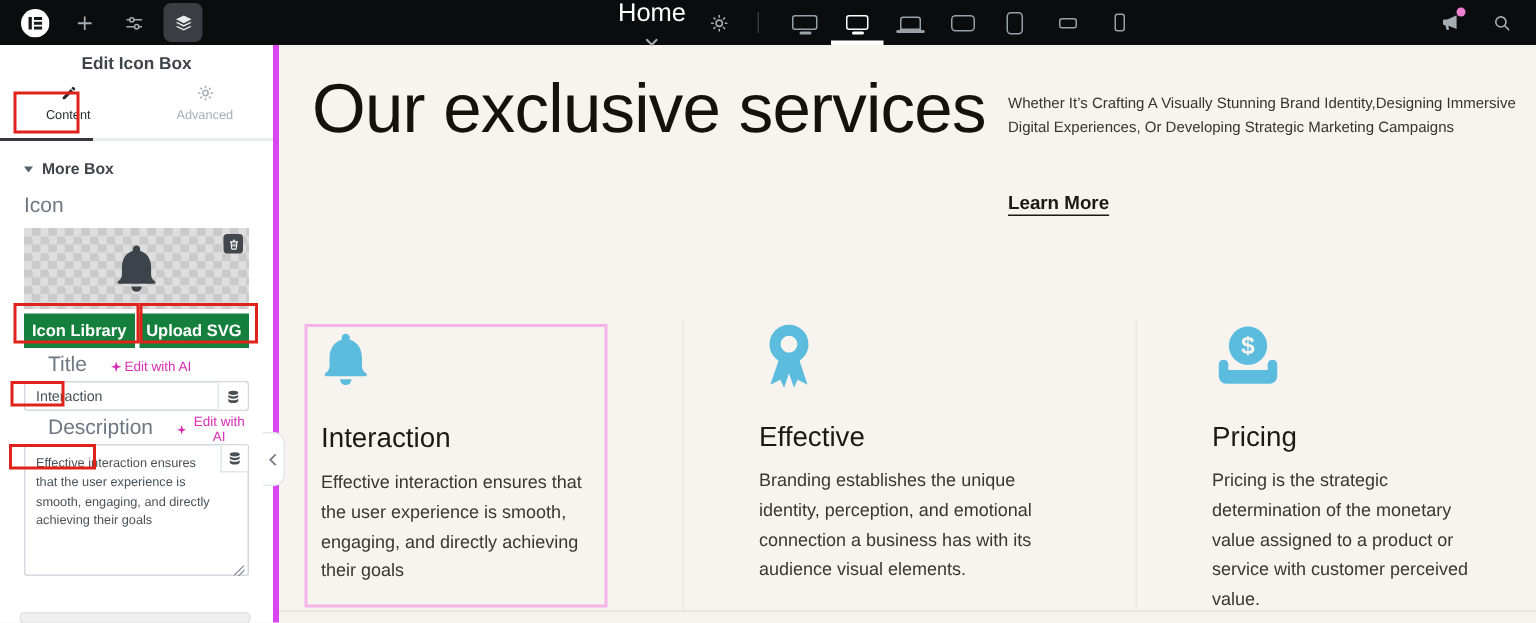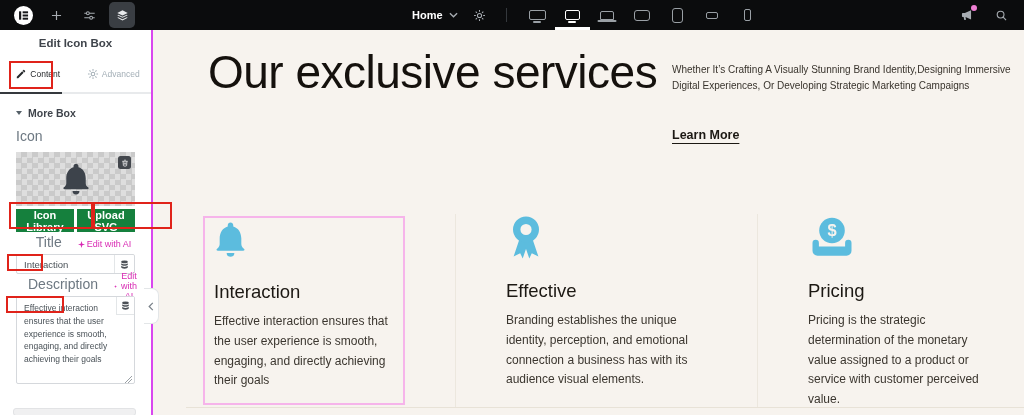--- a/index.html
+++ b/index.html
@@ -10,22 +10,22 @@
   .topbar { position:absolute; left:0; top:0; width:1024px; height:30px;
             background:#0b0c0d; color:#a7acb1; z-index:50; }
   .tb-left { position:absolute; left:10px; top:0; height:30px; display:flex; align-items:center; gap:7px; }
   .tb-center { position:absolute; left:412px; top:0; height:30px; display:flex; align-items:center; gap:9px; }
   .tb-right { position:absolute; right:10px; top:0; height:30px; display:flex; align-items:center; gap:8px; }
   .tb-btn { background:transparent; border:none; color:#a7acb1; width:26px; height:26px;
             display:flex; align-items:center; justify-content:center; border-radius:5px; cursor:pointer; }
   .tb-btn svg { display:block; }
   .tb-btn.active-tool { background:#3a3e43; color:#e8eaec; }
   .logo-circle { width:19px; height:19px; display:block; }
-  .doc-switch { background:transparent; border:none; color:#fff; font-size:11px; font-weight:700;
-                display:flex; align-items:center; gap:6px; cursor:pointer; font-family:inherit; }
+  .doc-switch { background:transparent; border:none; color:#fff; font-size:17px; font-weight:400;
+                display:flex; align-items:center; gap:6px; cursor:pointer; font-family:inherit;flex-direction:column; }
   .tb-sep { width:1px; height:14px; background:#34383c; margin:0 4px; }
   .devices { display:flex; align-items:center; }
   .device { width:35px; height:30px; background:transparent; border:none; color:#9aa0a5;
             display:flex; align-items:center; justify-content:center; cursor:pointer; }
   .device.active { color:#fff; box-shadow:inset 0 -3px 0 #fff; }
   .shp { border:1.5px solid currentColor; position:relative; display:block; }
   .d-widescreen { width:17px; height:10px; border-radius:2px; }
   .d-widescreen::after, .d-desktop::after { content:''; position:absolute; left:50%; transform:translateX(-50%);
             bottom:-4px; width:8px; height:1.8px; background:currentColor; border-radius:1px; }
   .d-desktop { width:15px; height:10px; border-radius:2px; }
@@ -34,27 +34,27 @@
             bottom:-3.5px; width:19px; height:1.8px; background:currentColor; border-radius:1px; }
   .d-tablet-l { width:16px; height:11px; border-radius:3px; }
   .d-tablet-p { width:11px; height:15px; border-radius:3px; }
   .d-mobile-l { width:12px; height:7px; border-radius:2px; }
   .d-mobile-p { width:7px; height:12px; border-radius:2px; }
   .notif-wrap { position:relative; }
   .notif-dot { position:absolute; top:3px; right:3px; width:6px; height:6px; border-radius:50%;
                background:#ef7fd3; }
 
   
-  .panel { position:absolute; left:0; top:30px; width:153px; height:385px; background:#fff;
-           border-right:2px solid #d946ef; z-index:30; color:#495157; }
+  .panel { position:absolute; left:0; top:30px; width:186px; height:385px; background:#fff;
+           border-right:4px solid #d946ef; z-index:30; color:#495157; }
   .panel-title { height:26px; display:flex; align-items:center; justify-content:center;
                  font-size:11.5px; font-weight:700; color:#3f444b; }
   .tabs { height:36px; display:flex; }
-  .tab { flex:1; background:none; border:none; cursor:pointer; display:flex; 
-         align-items:center; justify-content:center; gap:3px; color:#a4afb7; font-family:inherit; }
+  .tab { flex:1; background:none; border:none; cursor:pointer; display:flex; flex-direction:column;
+         align-items:center; justify-content:flex-start; gap:3px; color:#a4afb7; font-family:inherit; }
   .tab .tab-label { font-size:8.5px; }
   .tab.active { color:#26292c; }
   .tabs-underline { height:2px; background:#e8eaec; position:relative; }
   .tab-indicator { position:absolute; left:0; top:0; width:62px; height:2px; background:#35393e; }
 
   .section-head { padding:13px 16px 9px; font-size:10.5px; font-weight:700; color:#3f444b;
                   display:flex; align-items:center; gap:6px; }
   .caret-down { width:0; height:0; border-left:3.5px solid transparent; border-right:3.5px solid transparent;
                 border-top:4.5px solid #556068; display:inline-block; }
   .ctl-label { padding:0 16px 5px; font-size:14px; color:#6d7882; }
@@ -71,21 +71,21 @@
   .blk-btn { flex:1; background:#15803d; color:#fff; border:none; font-size:11px; font-weight:700;
              font-family:inherit; cursor:pointer; }
 
   .view-row { margin:6px 16px 0; height:18px; display:flex; align-items:center; justify-content:space-between; }
   .view-row .ctl-label { padding:0; }
   .select { width:84px; height:18px; border:1px solid #d5d8dc; border-radius:2px; background:#fff;
             display:flex; align-items:center; justify-content:space-between; padding:0 6px;
             font-size:9.5px; color:#495157; cursor:pointer; }
   .select .caret-down { border-top-color:#6d7882; }
 
-  .field-head { margin:5px 16px 2px; display:flex; align-items:center; justify-content:center; height:14px; }
+  .field-head { margin:5px 16px 2px; display:flex; align-items:center; justify-content:flex-start; height:14px; }
   .ai-link { color:#d92bb4; font-size:9px; display:flex; align-items:center; gap:2px;
              background:none; border:none; cursor:pointer; font-family:inherit; }
   .text-input { margin:3px 16px 0; height:20px; border:1px solid #d5d8dc; border-radius:2px;
                 display:flex; background:#fff; }
   .text-input input { flex:1; border:none; outline:none; font-size:9.5px; color:#495157;
                 padding:0 7px; min-width:0; font-family:inherit; background:transparent; }
   .dyn-btn { width:20px; border:none; border-left:1px solid #e3e6e8; background:#fff; color:#4a4f55;
              display:flex; align-items:center; justify-content:center; cursor:pointer; border-radius:0 2px 2px 0; }
 
   .textarea-wrap { margin:3px 16px 0; position:relative; }

